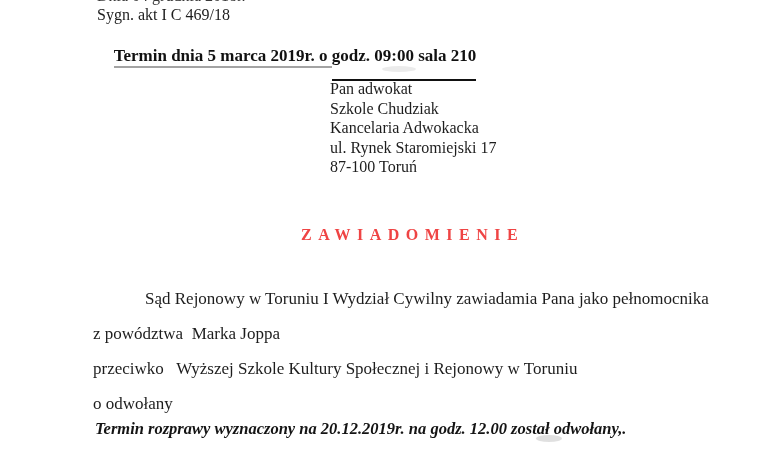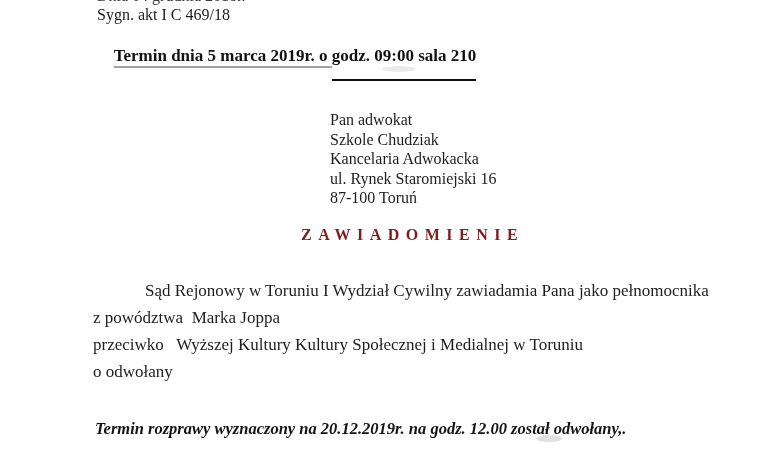--- a/index.html
+++ b/index.html
@@ -61,44 +61,44 @@
     padding-bottom: 14px;
   }
   
   .recipient {
     position: absolute;
     left: 330px;
     top: 79px;
     font-size: 16px;
     line-height: 19.5px;
     white-space: nowrap;
-    margin-top: 31px;
   }
   
   .doc-title {
     position: absolute;
     left: 301px;
     top: 226px;
     font-size: 16px;
     font-weight: bold;
     letter-spacing: 6.5px;
     white-space: nowrap;
-    color: #7f1d1d;
+    color: #ef4444;
   }
   
   .body-text {
     position: absolute;
     left: 93px;
     top: 277px;
     width: 600px;
     font-size: 17px;
     line-height: 27px;
   }
   .body-text .line {
     white-space: pre;
+    margin-top: 8px;
   }
   .body-text .line.indent {
     padding-left: 52px;
   }
   
   .cancellation {
     position: absolute;
     left: 95px;
     top: 419px;
     font-size: 16.5px;
@@ -139,30 +139,30 @@
   <div class="case-number">Sygn. akt I C 469/18</div>
 
   <div class="term-header">
     <span class="u1">Termin dnia 5 marca 2019r. o </span><span class="u2">godz. 09:00 sala 210</span>
   </div>
 
   <div class="recipient">
     <div>Pan adwokat</div>
     <div>Szkole Chudziak</div>
     <div>Kancelaria Adwokacka</div>
-    <div>ul. Rynek Staromiejski 16</div>
+    <div>ul. Rynek Staromiejski 17</div>
     <div>87-100 Toruń</div>
   </div>
 
   <div class="doc-title">ZAWIADOMIENIE</div>
 
   <div class="body-text">
     <div class="line indent">Sąd Rejonowy w Toruniu I Wydział Cywilny zawiadamia Pana jako pełnomocnika</div>
     <div class="line">z powództwa  Marka Joppa</div>
-    <div class="line">przeciwko   Wyższej Kultury Kultury Społecznej i Medialnej w Toruniu</div>
+    <div class="line">przeciwko   Wyższej Szkole Kultury Społecznej i Rejonowy w Toruniu</div>
     <div class="line">o odwołany</div>
   </div>
 
   <div class="cancellation">Termin rozprawy wyznaczony na 20.12.2019r. na godz. 12.00 został odwołany,.</div>
 
   <div class="smudge smudge-a"></div>
   <div class="smudge smudge-b"></div>
 
 </div>
 

